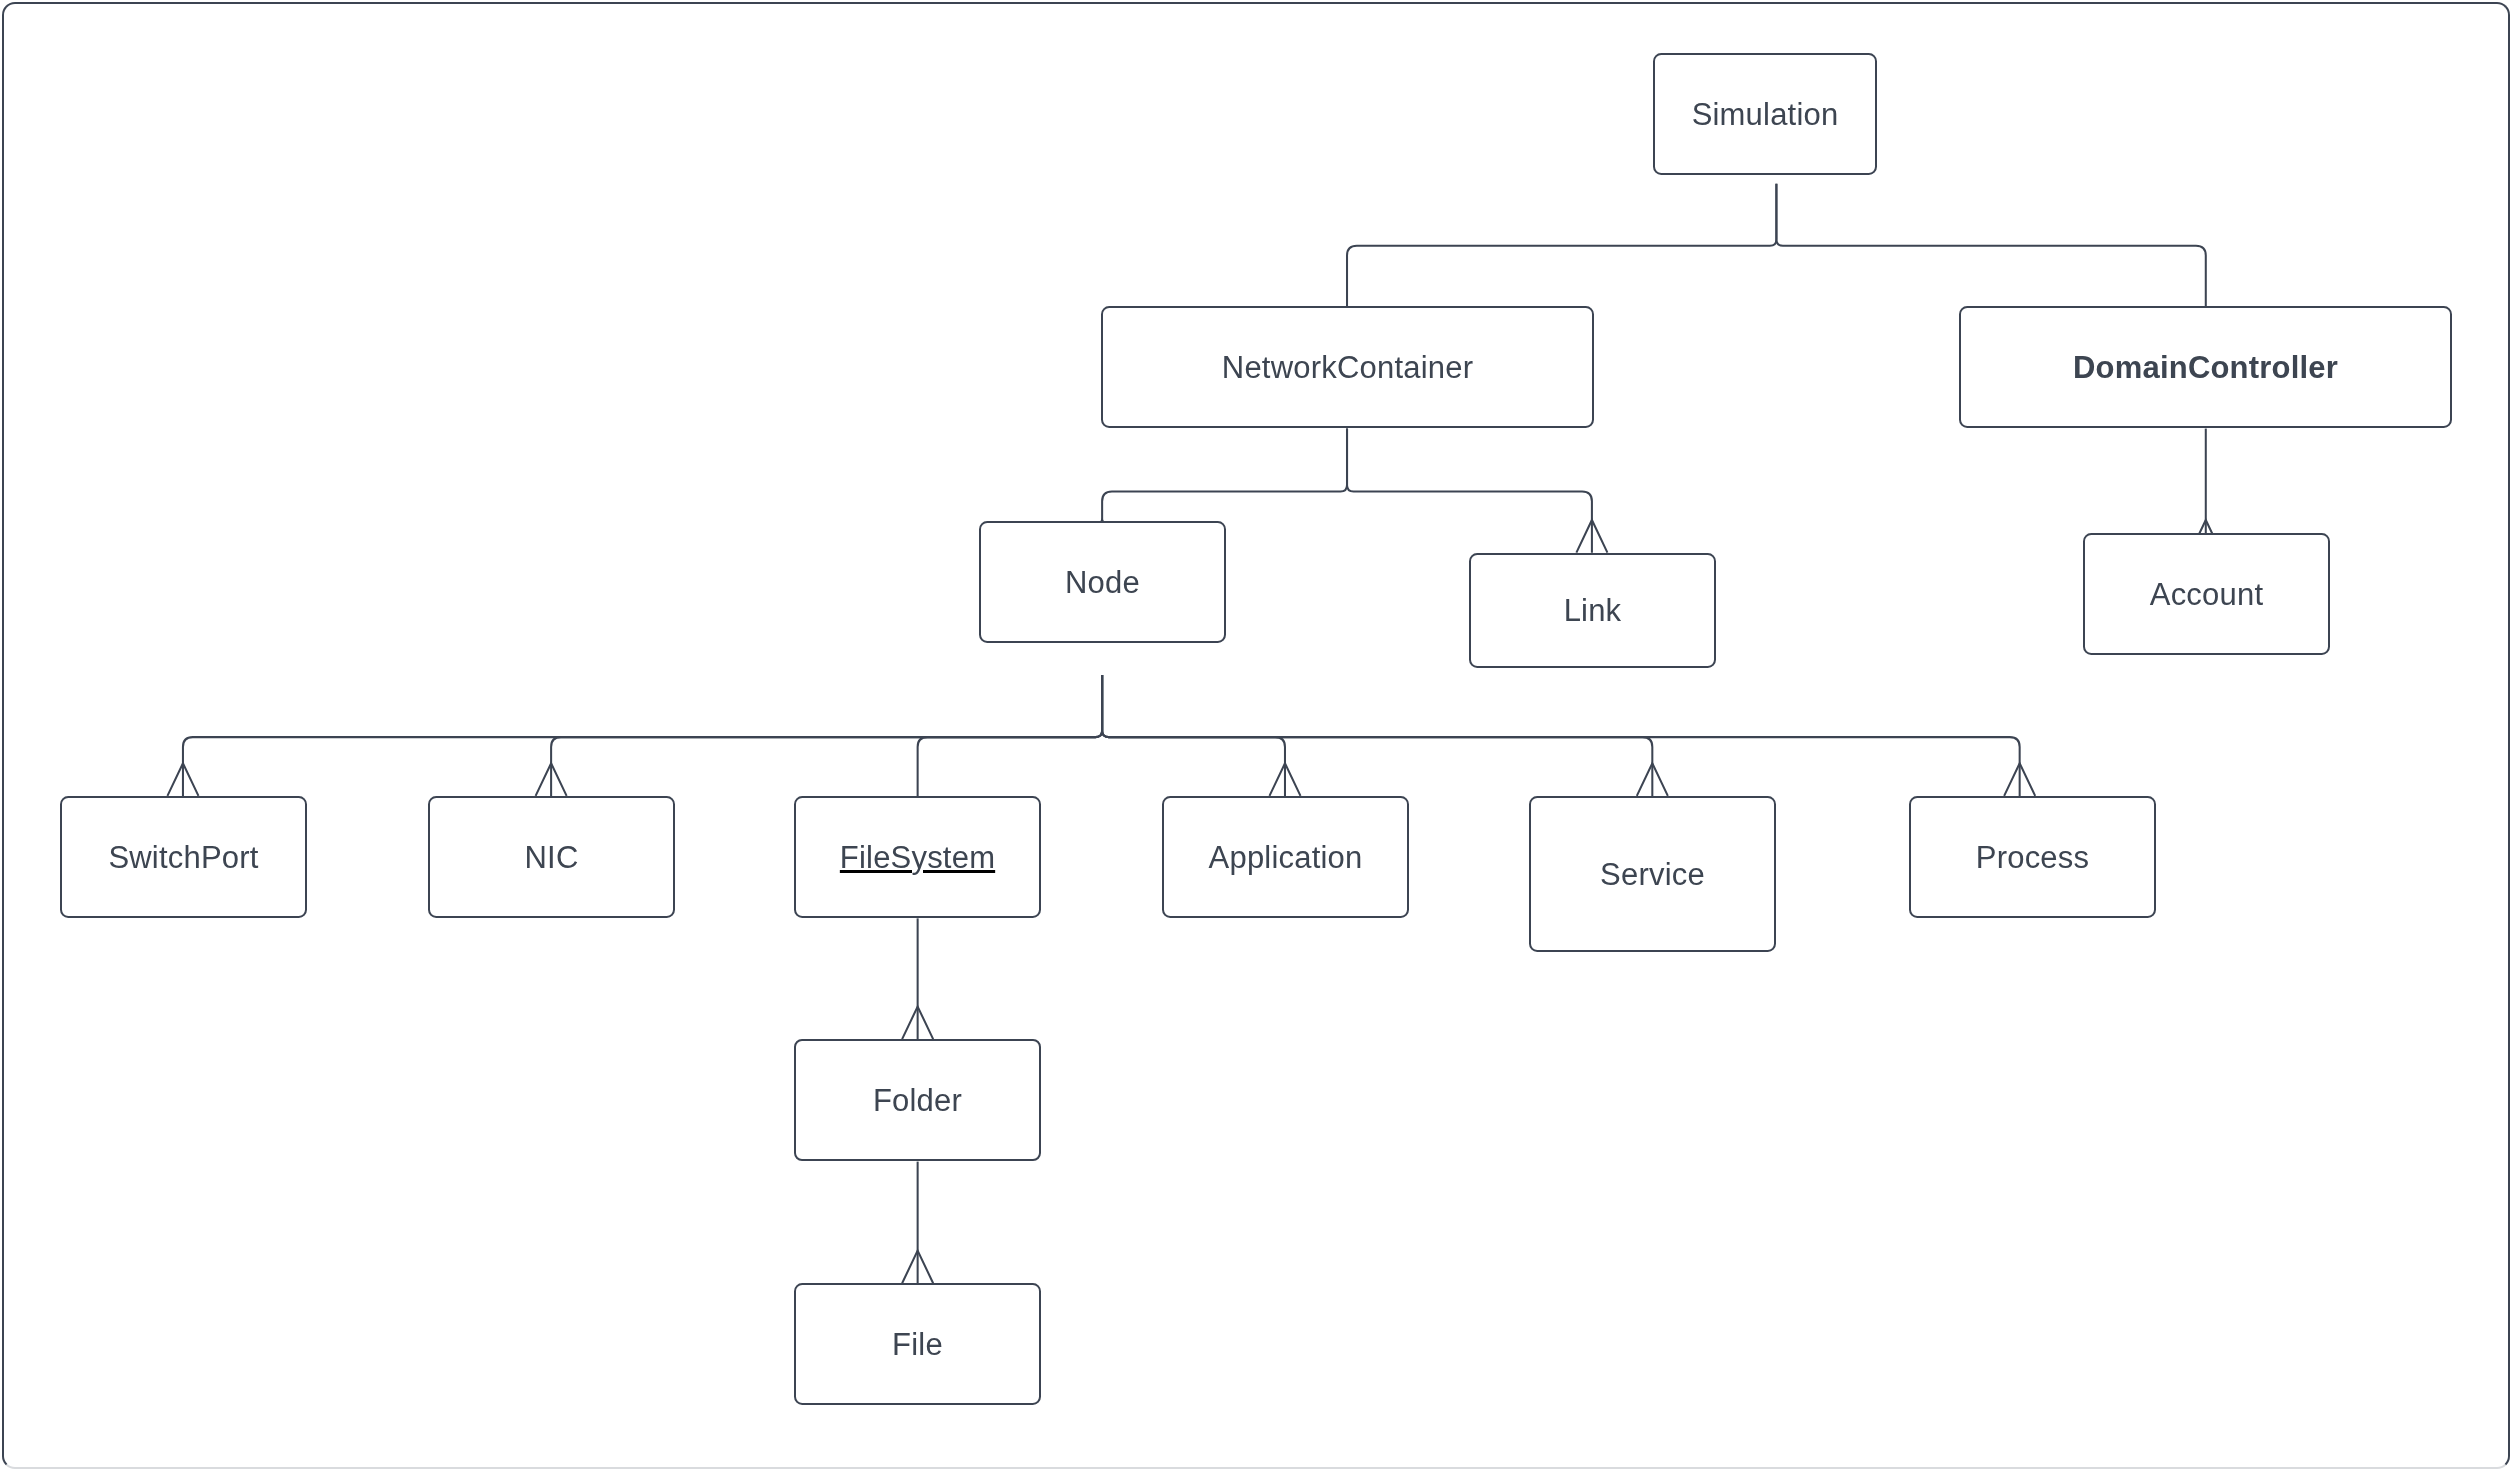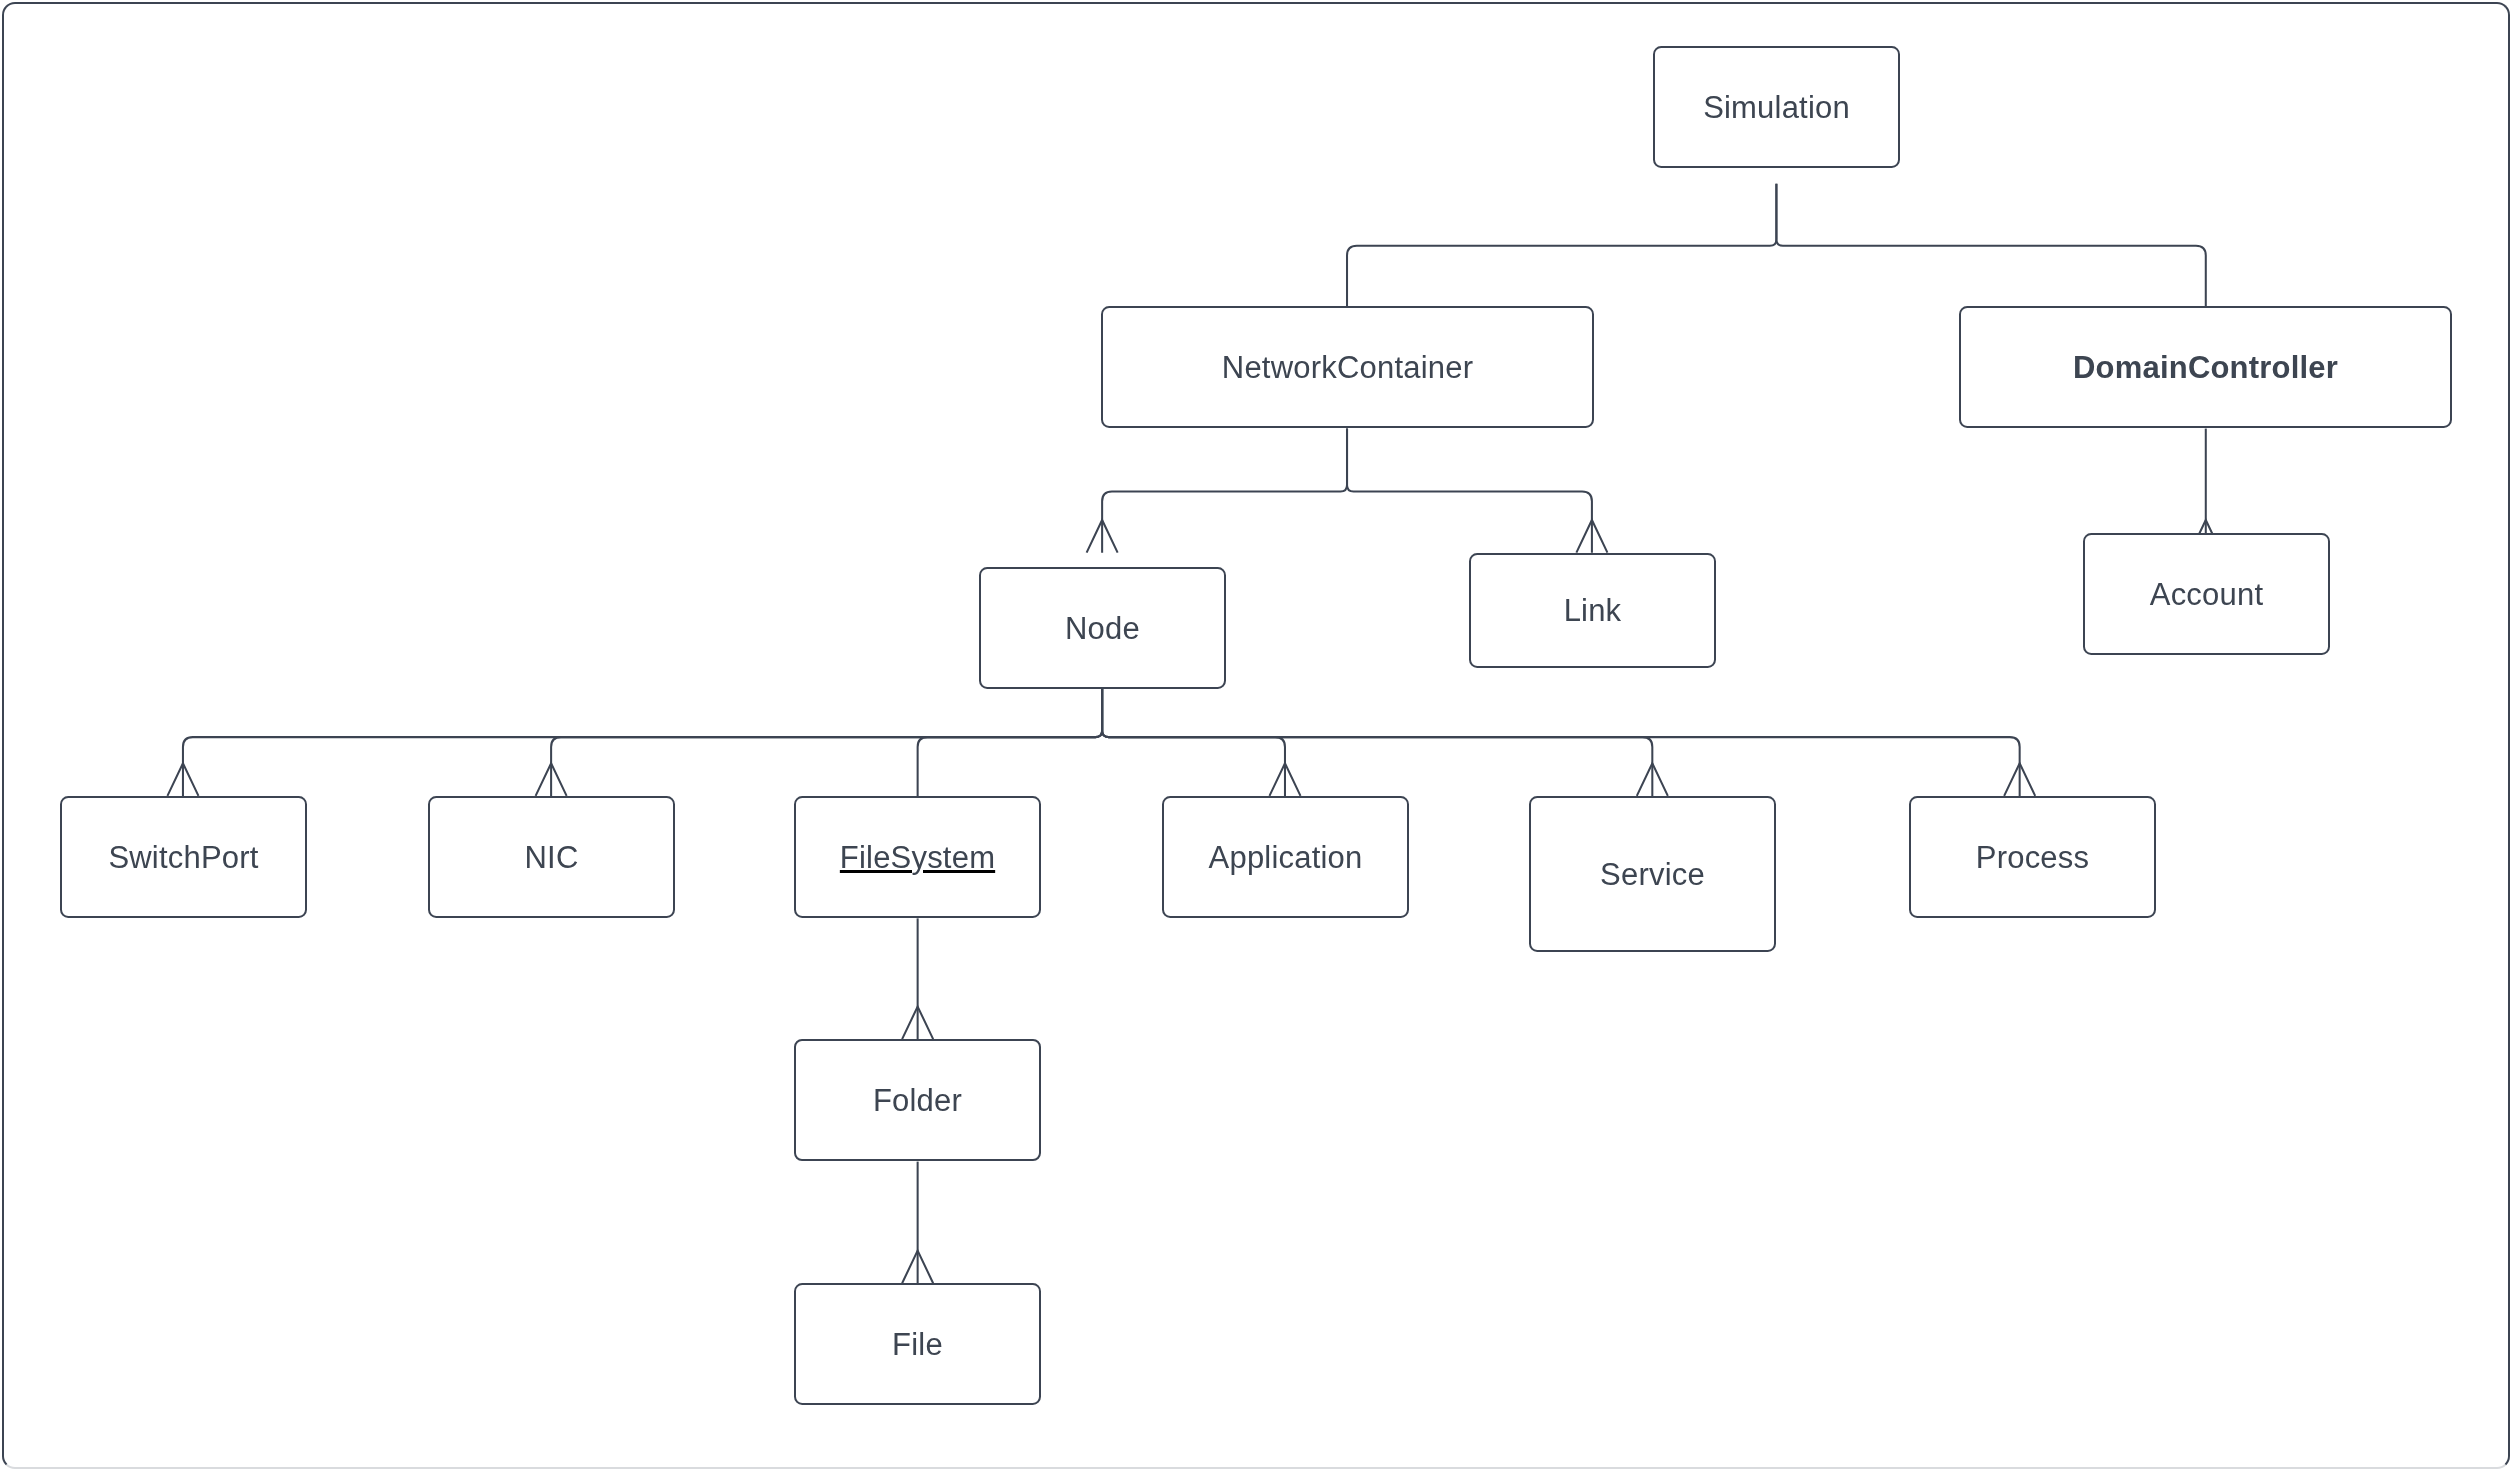--- a/index.html
+++ b/index.html
@@ -51,30 +51,30 @@
       <path d="M 1350 827 L 1350 895 Q 1350 903 1358 903 L 2012 903 Q 2024 903 2024 915 L 2024 975"></path>
       <path d="M 2005 975 L 2024 935 L 2043 975"></path>
       <path d="M 1350 827 L 1350 895 Q 1350 903 1358 903 L 2462 903 Q 2474 903 2474 915 L 2474 975"></path>
       <path d="M 2455 975 L 2474 935 L 2493 975"></path>
       <path d="M 1124 1125 L 1124 1273"></path>
       <path d="M 1105 1273 L 1124 1233 L 1143 1273"></path>
       <path d="M 1124 1423 L 1124 1572"></path>
       <path d="M 1105 1572 L 1124 1532 L 1143 1572"></path>
     </svg>
   <div id="boxes">
-      <div class="box" style="left: 1653px; top: 46px; width: 247px; height: 122px;">
+      <div class="box" style="left: 1653px; top: 53px; width: 224px; height: 122px;">
         <span>Simulation</span>
       </div>
       <div class="box" style="left: 1101px; top: 306px; width: 493px; height: 122px;">
         <span>NetworkContainer</span>
       </div>
       <div class="box" style="left: 1959px; top: 306px; width: 493px; height: 122px; font-weight: bold;">
         <span>DomainController</span>
       </div>
-      <div class="box" style="left: 979px; top: 567px; width: 247px; height: 122px;">
+      <div class="box" style="left: 979px; top: 521px; width: 247px; height: 122px;">
         <span>Node</span>
       </div>
       <div class="box" style="left: 1469px; top: 553px; width: 247px; height: 115px;">
         <span>Link</span>
       </div>
       <div class="box" style="left: 2083px; top: 533px; width: 247px; height: 122px;">
         <span>Account</span>
       </div>
       <div class="box" style="left: 60px; top: 796px; width: 247px; height: 122px;">
         <span>SwitchPort</span>

